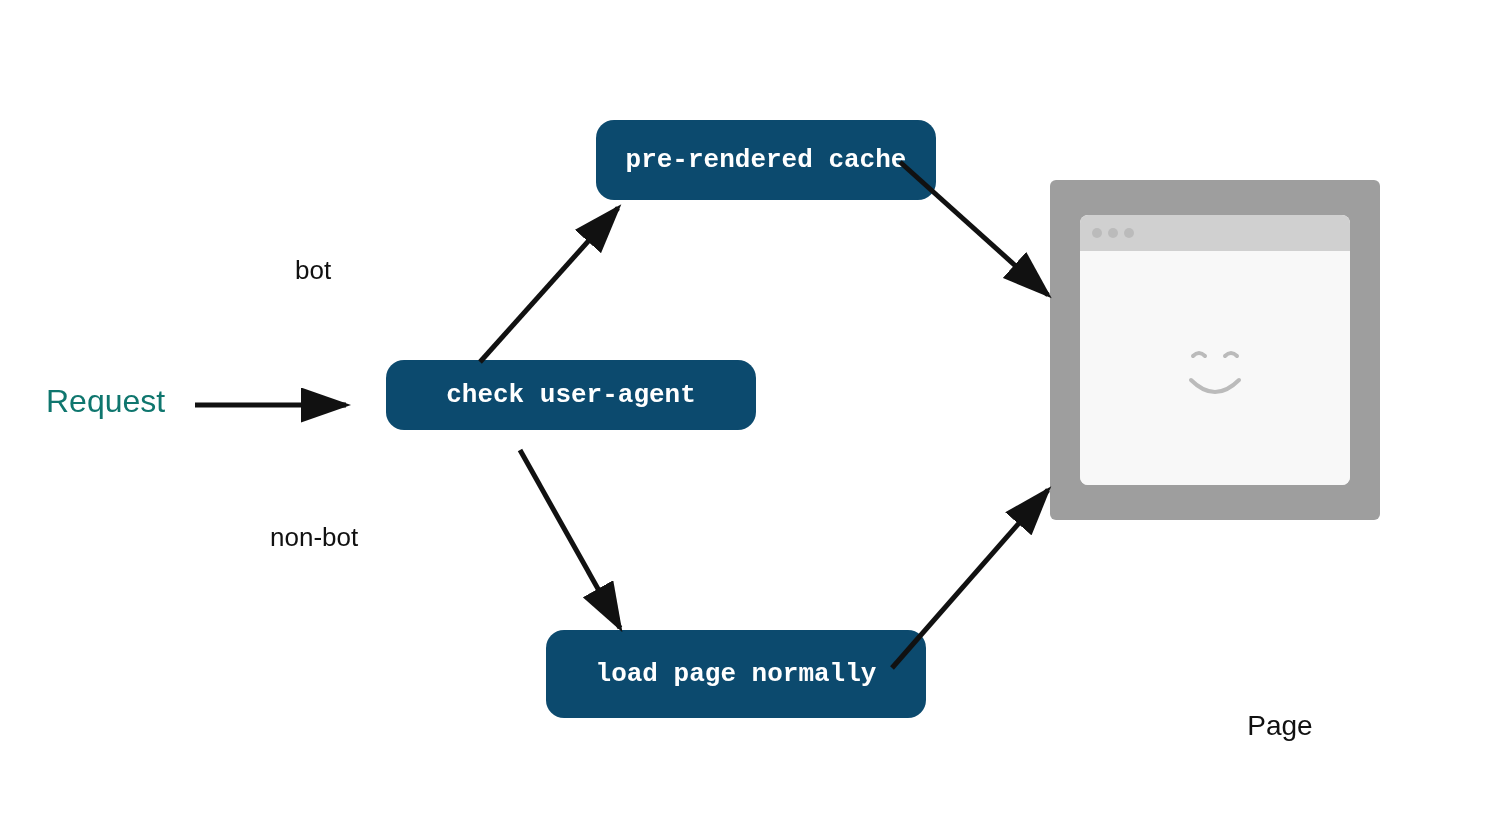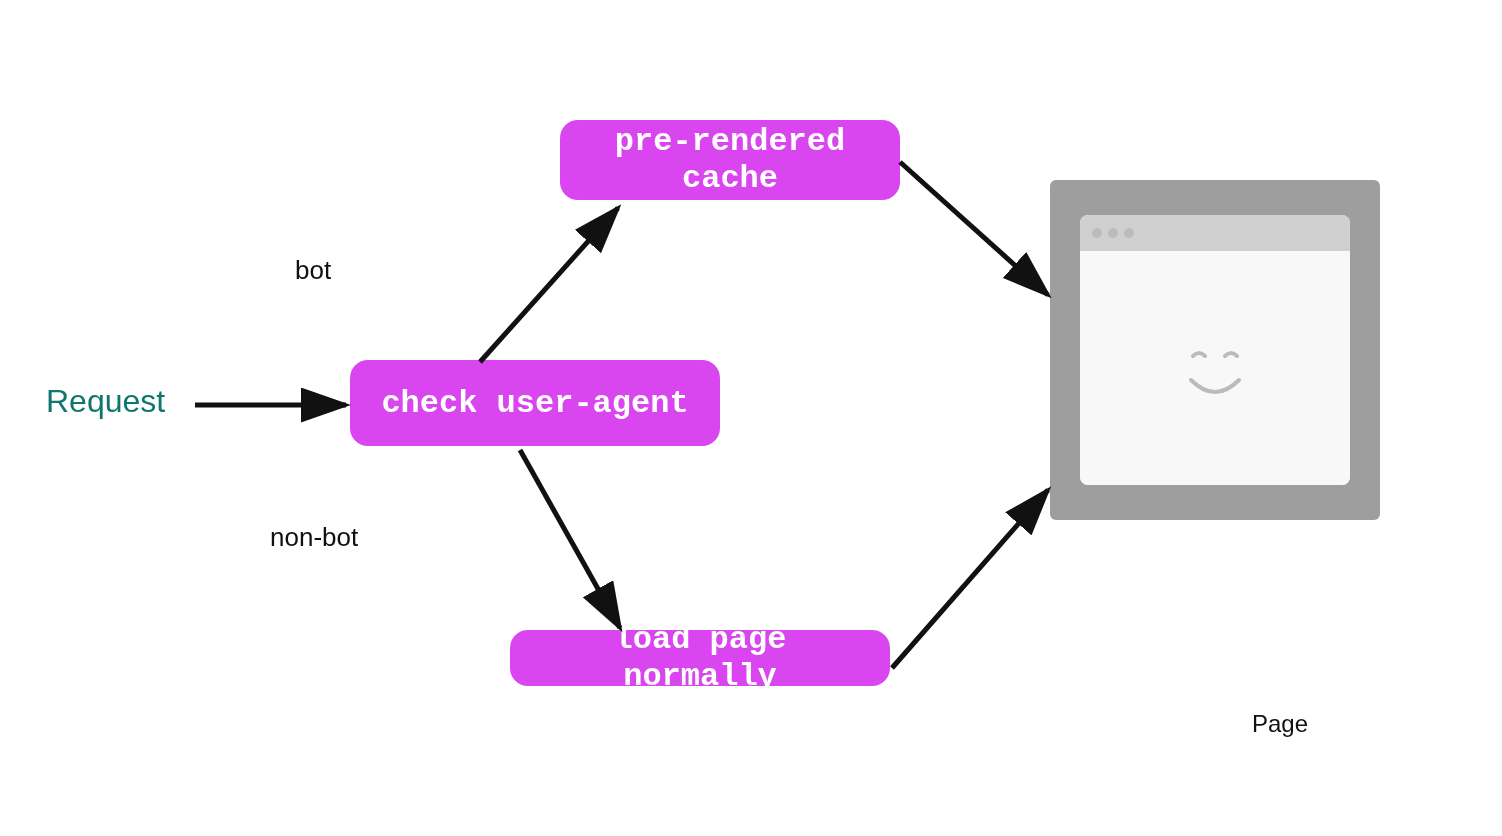--- a/index.html
+++ b/index.html
@@ -14,52 +14,53 @@
     }
 
     .diagram-container {
       position: relative;
       width: 1502px;
       height: 836px;
     }
 
     
     .blue-box {
-      background: #d946ef;
+      background: #0c4a6e;
       border-radius: 18px;
       color: #ffffff;
       font-family: 'Courier New', Courier, monospace;
       font-weight: bold;
-      font-size: 32px;
+      font-size: 26px;
       display: flex;
       align-items: center;
       justify-content: center;
       position: absolute;
       text-align: center;
       padding: 14px 28px;
+      margin-left: 36px;
     }
 
     #box-prerendered {
       width: 340px;
       height: 80px;
       left: 560px;
       top: 120px;
     }
 
     #box-check-user-agent {
       width: 370px;
-      height: 86px;
+      height: 70px;
       left: 350px;
       top: 360px;
       font-family: Liberation Mono, monospace;
     }
 
     #box-load-page {
       width: 380px;
-      height: 56px;
+      height: 88px;
       left: 510px;
       top: 630px;
     }
 
     
     .request-label {
       position: absolute;
       left: 46px;
       top: 383px;
       font-size: 32px;
@@ -84,21 +85,21 @@
     #label-nonbot {
       left: 270px;
       top: 522px;
     }
 
     
     #label-page {
       position: absolute;
       left: 1180px;
       top: 710px;
-      font-size: 24px;
+      font-size: 28px;
       color: #111111;
       font-family: -apple-system, BlinkMacSystemFont, 'Segoe UI', sans-serif;
       text-align: center;
       width: 200px;
     }
 
     
     .arrows-svg {
       position: absolute;
       top: 0;

